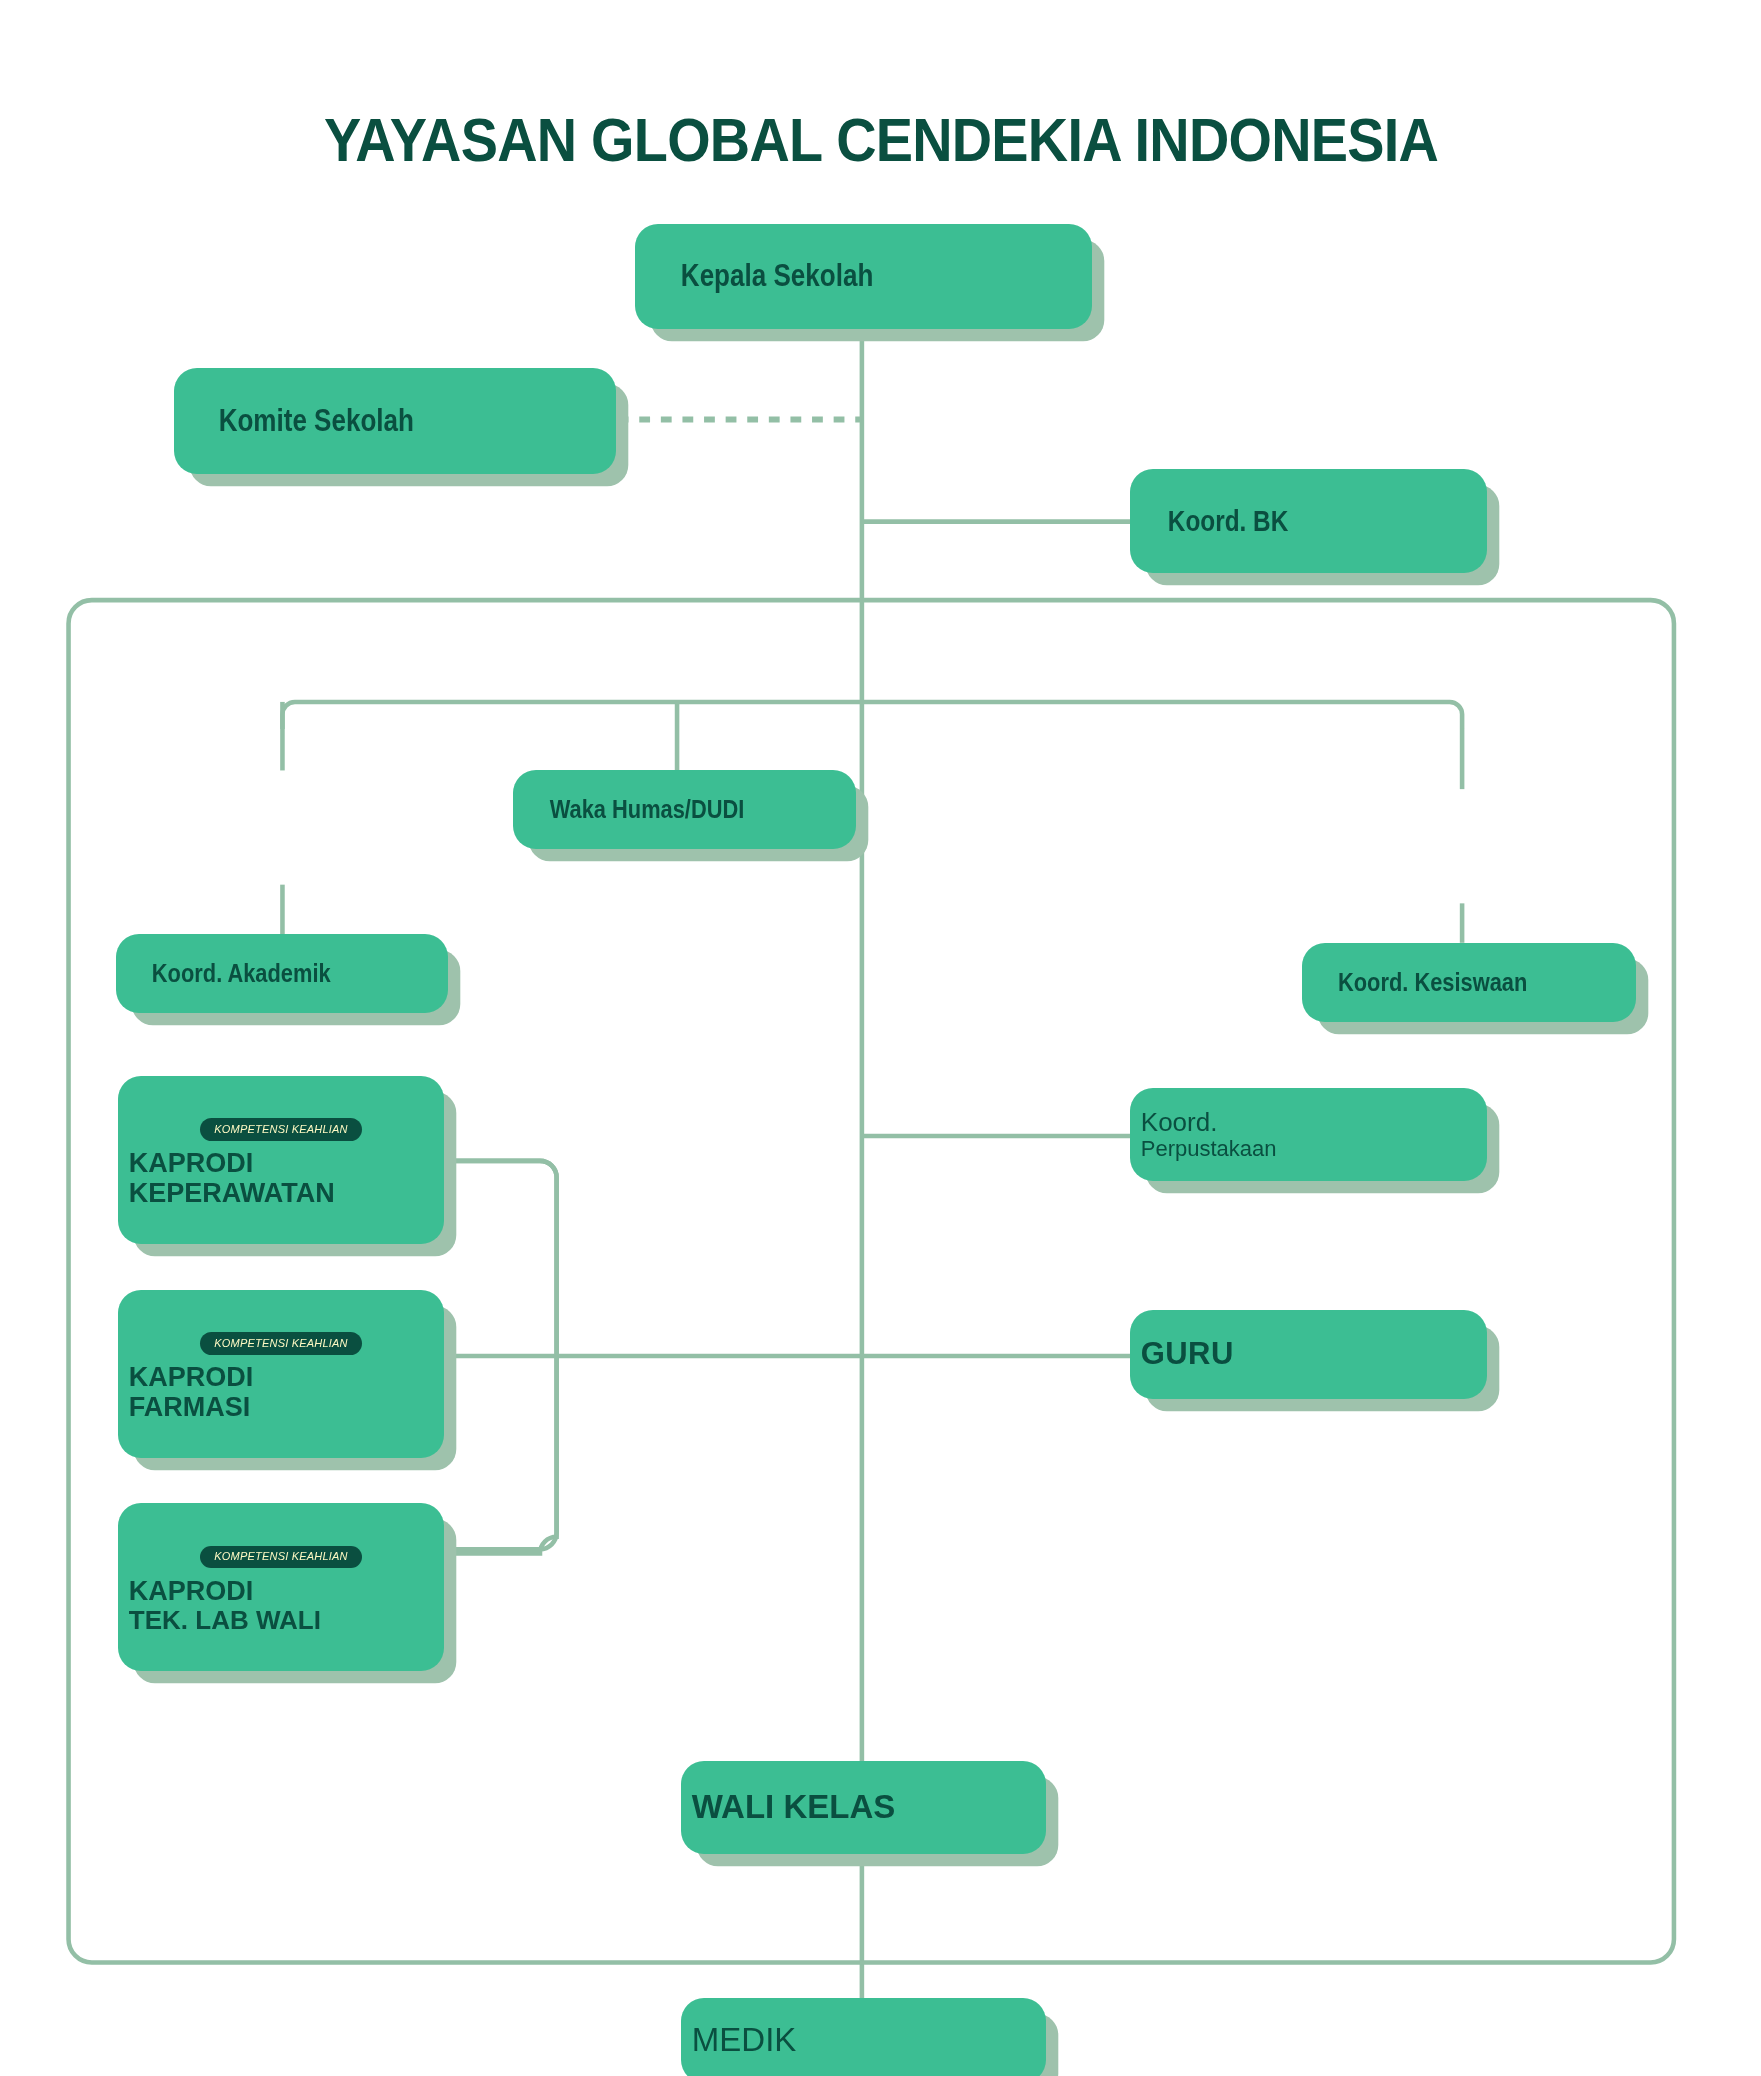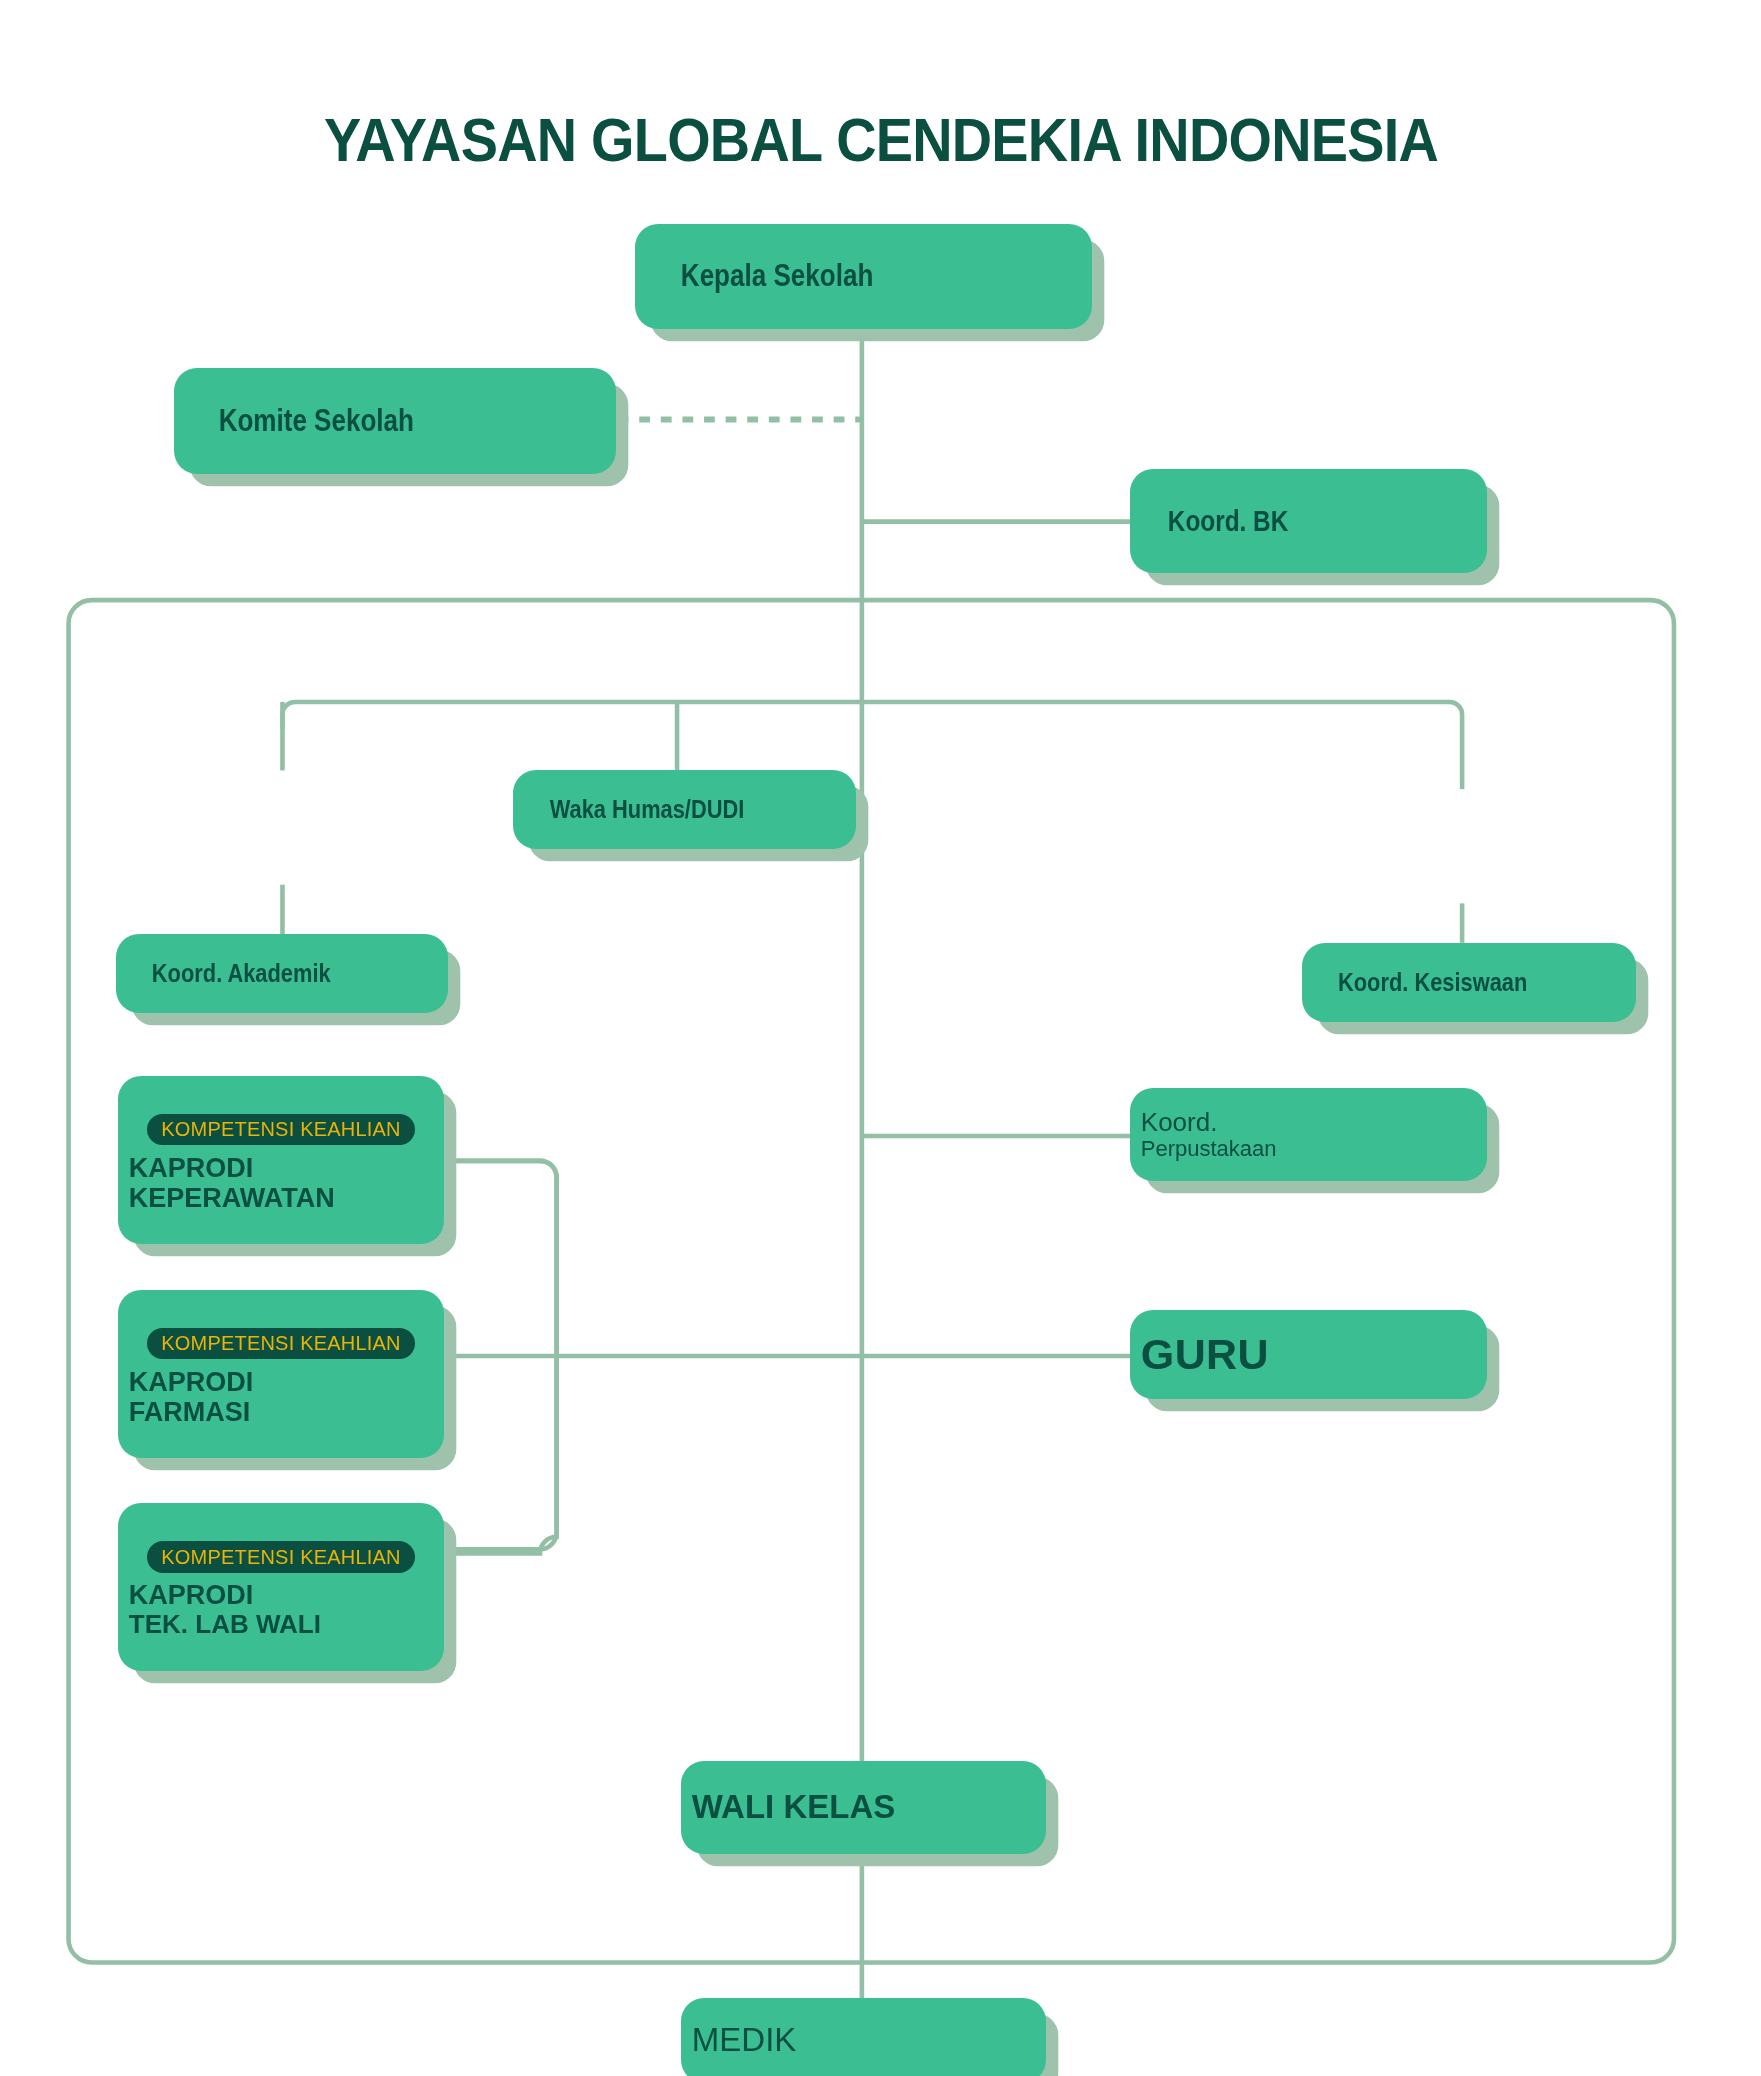--- a/index.html
+++ b/index.html
@@ -40,26 +40,27 @@
     line-height:1.12;
   }
 
   
   .cond{font-weight:bold;transform:scaleX(.84);transform-origin:50% 50%;white-space:nowrap;}
   .reg {font-weight:normal;}
   .hvy {font-weight:bold;}
 
   
   .pill{
-    background:#0A4F40;color:#eab308;
+    background:#0A4F40;color:#fef9c3;
     border-radius:415px;
-    font-size:20px;font-weight:normal;letter-spacing:0.2px;
+    font-size:11px;font-weight:normal;letter-spacing:0.2px;
     padding:5.8px 14px;margin-bottom:7.5px;
     white-space:nowrap;
     line-height:1;
+    font-style:italic;
   }
 </style>
 </head>
 <body>
 
 <div id="stage">
 
   <div class="title">YAYASAN GLOBAL CENDEKIA INDONESIA</div>
 
   <svg id="wires" viewBox="0 0 4242 6000" preserveAspectRatio="none">
@@ -137,21 +138,21 @@
     <span class="lbl hvy" style="font-size:27px;">KAPRODI</span>
     <span class="lbl hvy" style="font-size:26px;">TEK. LAB WALI</span>
   </div>
 
   <div class="node" style="left:1130px;top:1088px;width:357px;height:93px;">
     <span class="lbl reg" style="font-size:26px;">Koord.</span>
     <span class="lbl reg" style="font-size:22px;">Perpustakaan</span>
   </div>
 
   <div class="node" style="left:1130px;top:1310px;width:357px;height:89px;">
-    <span class="lbl hvy" style="font-size:43px;letter-spacing:0.4px;">GURU</span>
+    <span class="lbl hvy" style="font-size:31px;letter-spacing:0.4px;">GURU</span>
   </div>
 
   <div class="node" style="left:681px;top:1761px;width:365px;height:93px;">
     <span class="lbl hvy" style="font-size:33px;">WALI KELAS</span>
   </div>
 
   <div class="node" style="left:681px;top:1998px;width:365px;height:85px;">
     <span class="lbl reg" style="font-size:33px;">MEDIK</span>
   </div>
 

